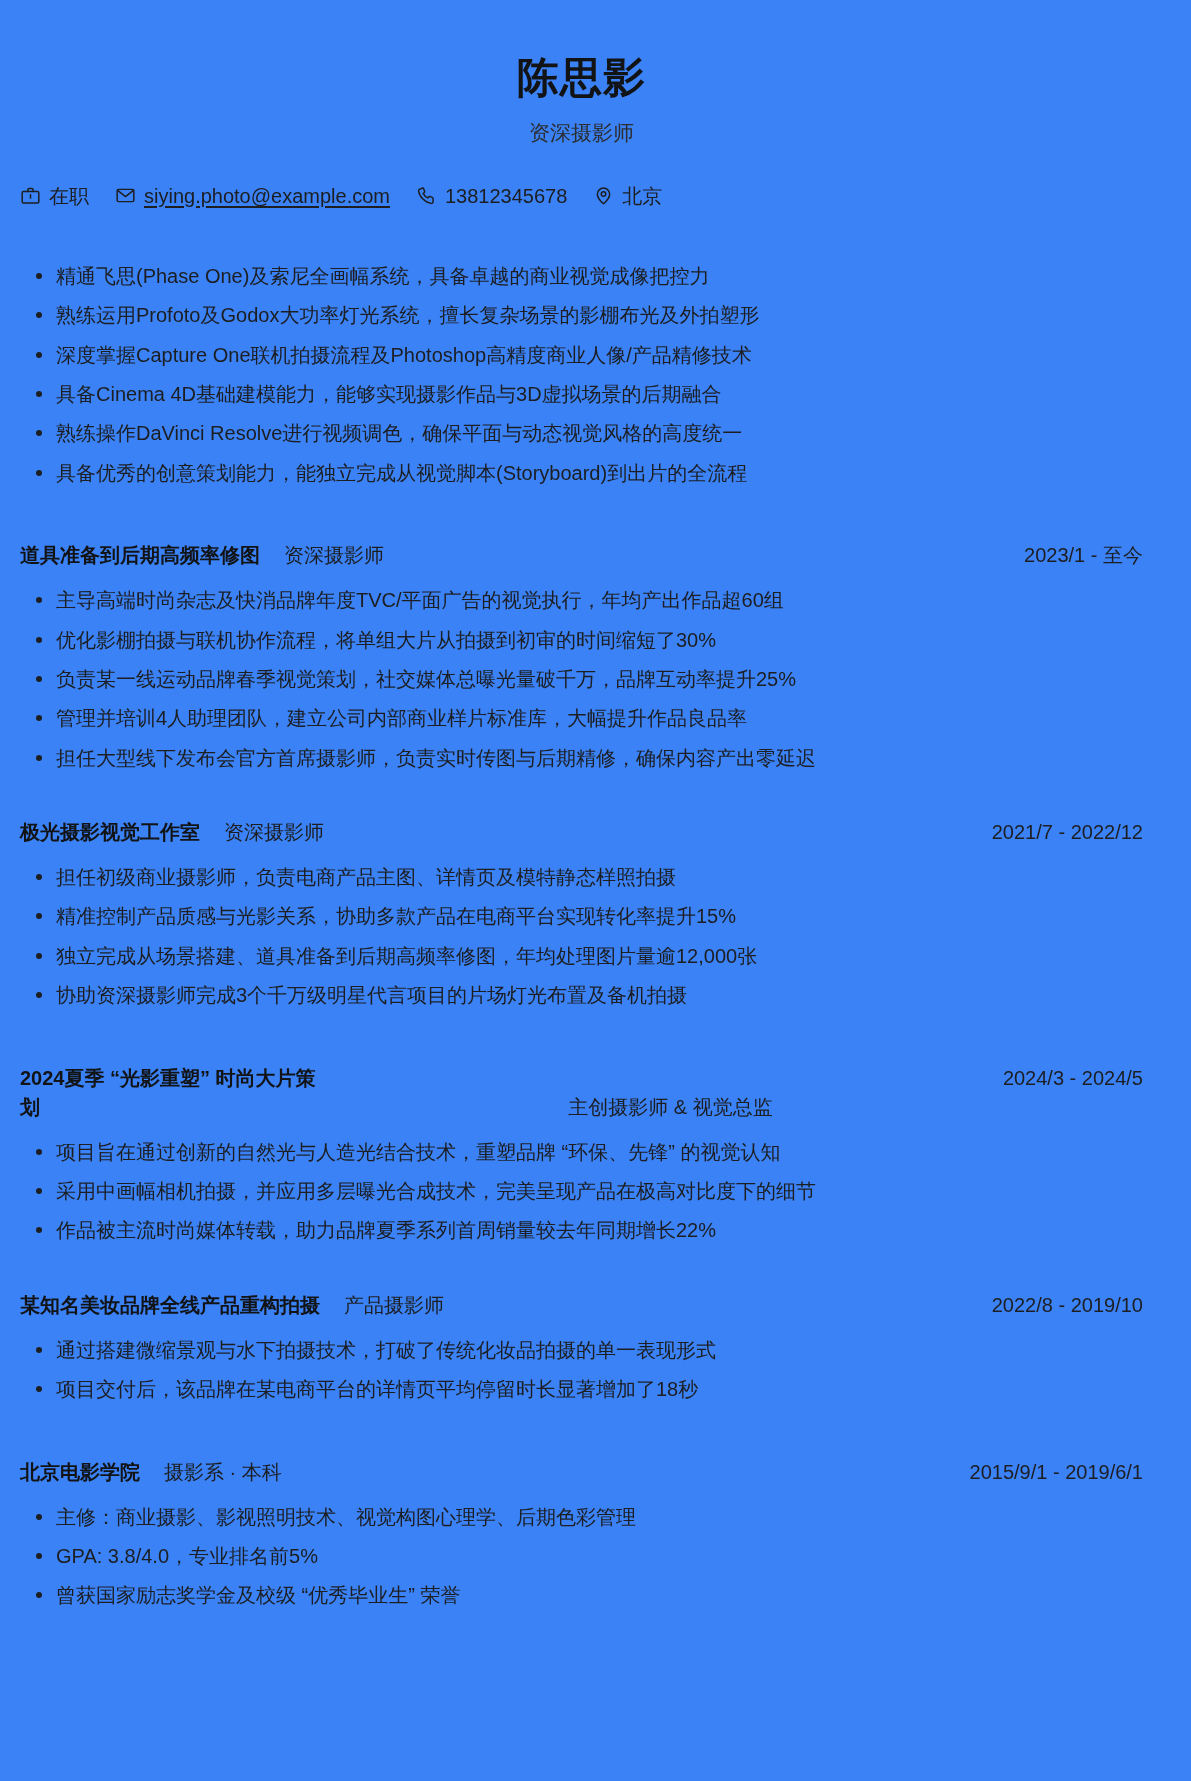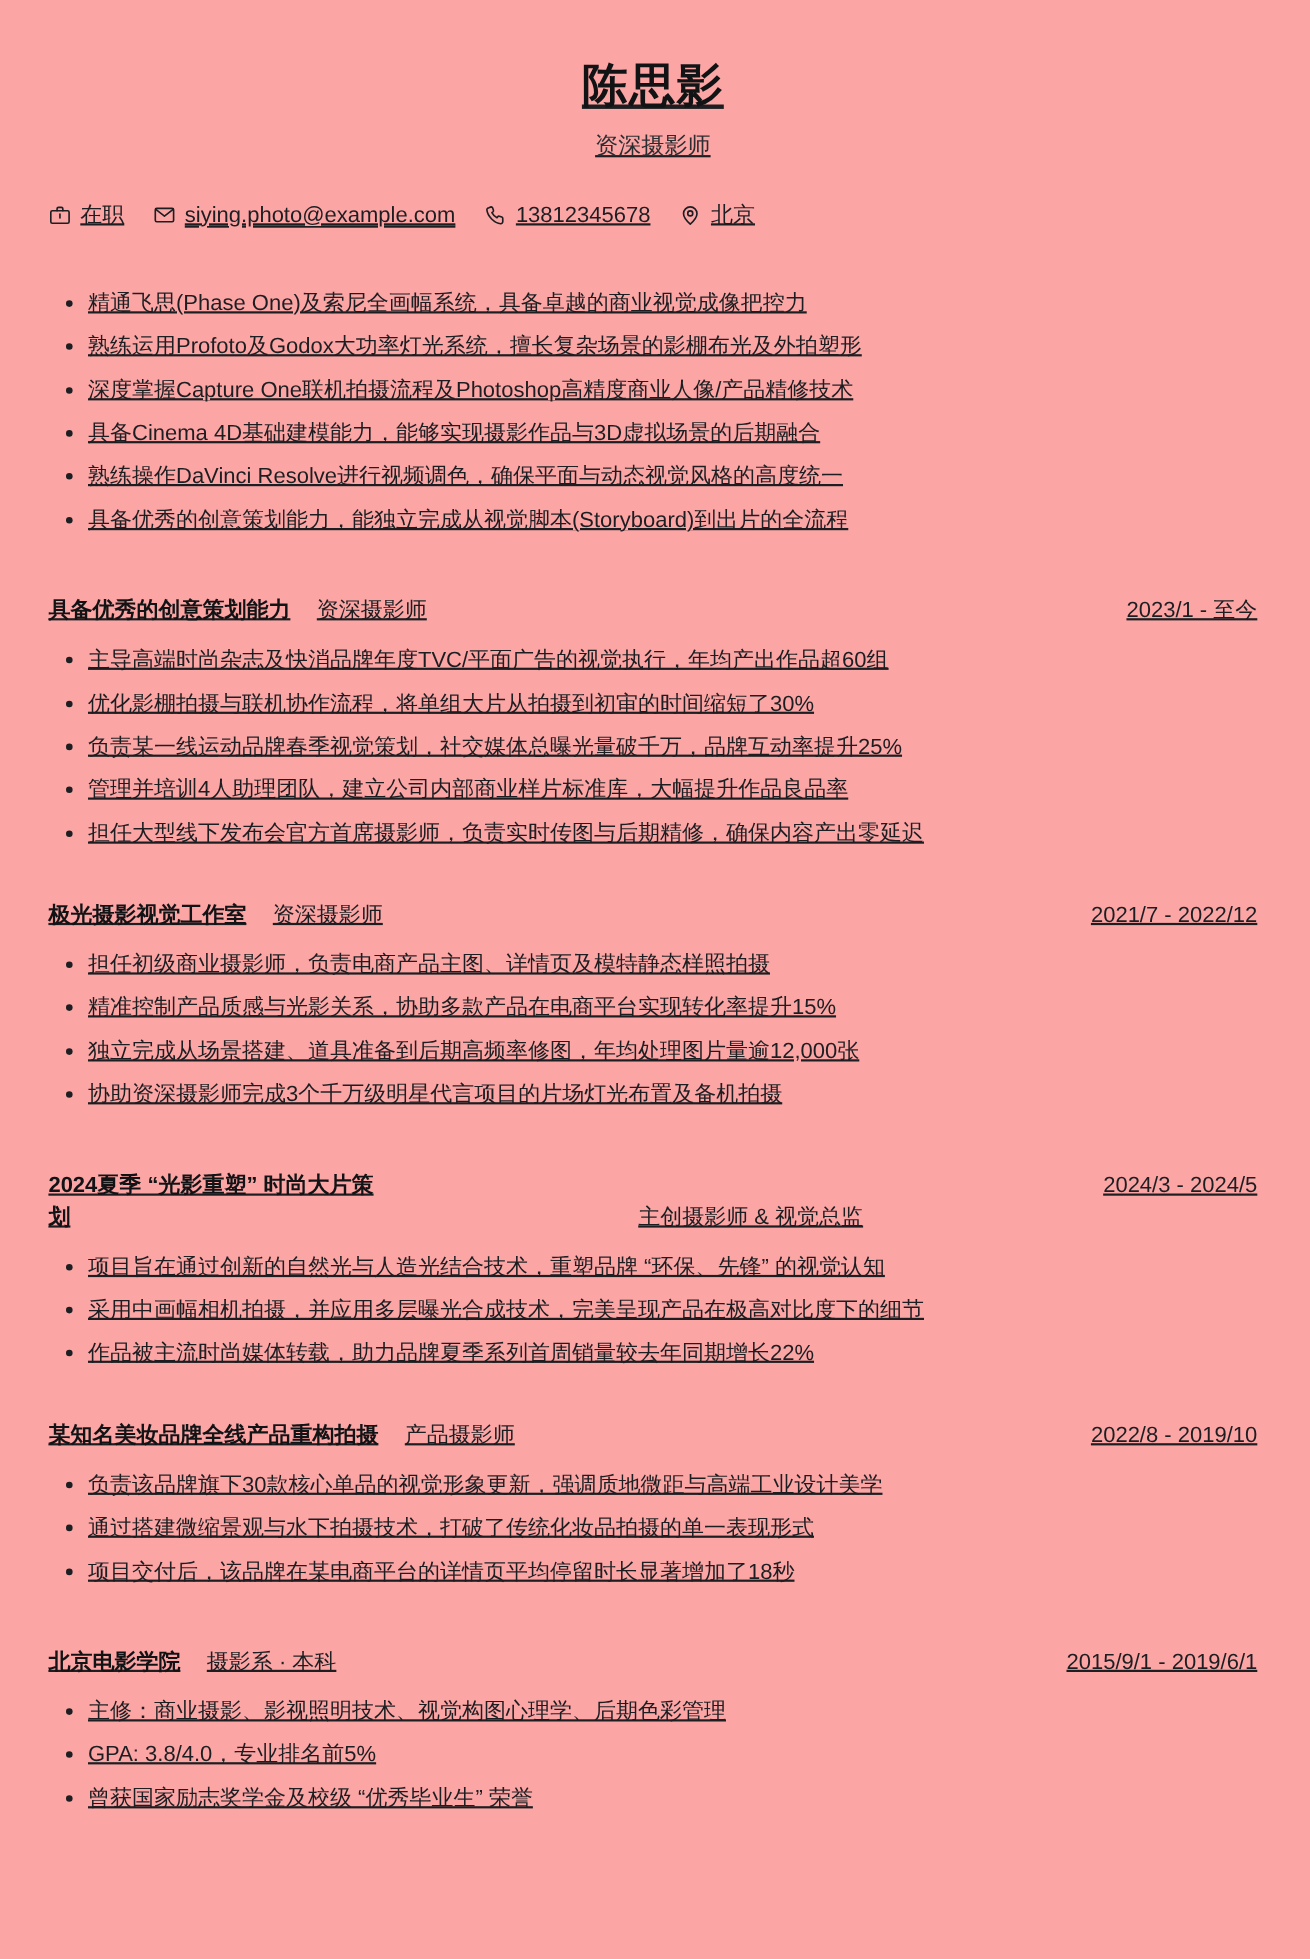--- a/index.html
+++ b/index.html
@@ -11,23 +11,22 @@
   body {
     width: 1191px;
     min-height: 1781px;
     font-family: "Liberation Sans", "DejaVu Sans", sans-serif;
     color: #1c1e21;
     -webkit-font-smoothing: antialiased;
   }
   .page {
     width: 1191px;
     min-height: 1781px;
-    padding: 44px 48px 40px 44px;
-    background: #fca5a5;
-    text-decoration: underline;
+    padding: 44px 48px 40px 20px;
+    background: #3b82f6;
   }
 
   
   .hdr { text-align: center; }
   .hdr .name {
     font-size: 42px;
     font-weight: 700;
     letter-spacing: 1px;
     color: #111315;
     line-height: 1.25;
@@ -191,21 +190,21 @@
         <li>深度掌握Capture One联机拍摄流程及Photoshop高精度商业人像/产品精修技术</li>
         <li>具备Cinema 4D基础建模能力，能够实现摄影作品与3D虚拟场景的后期融合</li>
         <li>熟练操作DaVinci Resolve进行视频调色，确保平面与动态视觉风格的高度统一</li>
         <li>具备优秀的创意策划能力，能独立完成从视觉脚本(Storyboard)到出片的全流程</li>
       </ul>
   </div>
 
   <div class="section">
       <div class="entry">
         <div class="entry-head">
-          <div class="eh-org">具备优秀的创意策划能力</div>
+          <div class="eh-org">道具准备到后期高频率修图</div>
           <div class="eh-role">资深摄影师</div>
           <div class="eh-date">2023/1 - 至今</div>
         </div>
         <ul class="bullets">
           <li>主导高端时尚杂志及快消品牌年度TVC/平面广告的视觉执行，年均产出作品超60组</li>
           <li>优化影棚拍摄与联机协作流程，将单组大片从拍摄到初审的时间缩短了30%</li>
           <li>负责某一线运动品牌春季视觉策划，社交媒体总曝光量破千万，品牌互动率提升25%</li>
           <li>管理并培训4人助理团队，建立公司内部商业样片标准库，大幅提升作品良品率</li>
           <li>担任大型线下发布会官方首席摄影师，负责实时传图与后期精修，确保内容产出零延迟</li>
         </ul>
@@ -238,21 +237,20 @@
           <li>作品被主流时尚媒体转载，助力品牌夏季系列首周销量较去年同期增长22%</li>
         </ul>
       </div>
       <div class="entry">
         <div class="entry-head">
           <div class="eh-org">某知名美妆品牌全线产品重构拍摄</div>
           <div class="eh-role">产品摄影师</div>
           <div class="eh-date">2022/8 - 2019/10</div>
         </div>
         <ul class="bullets">
-          <li>负责该品牌旗下30款核心单品的视觉形象更新，强调质地微距与高端工业设计美学</li>
           <li>通过搭建微缩景观与水下拍摄技术，打破了传统化妆品拍摄的单一表现形式</li>
           <li>项目交付后，该品牌在某电商平台的详情页平均停留时长显著增加了18秒</li>
         </ul>
       </div>
     </div>
 
   <div class="section">
       <div class="entry">
         <div class="entry-head">
           <div class="eh-org">北京电影学院</div>

